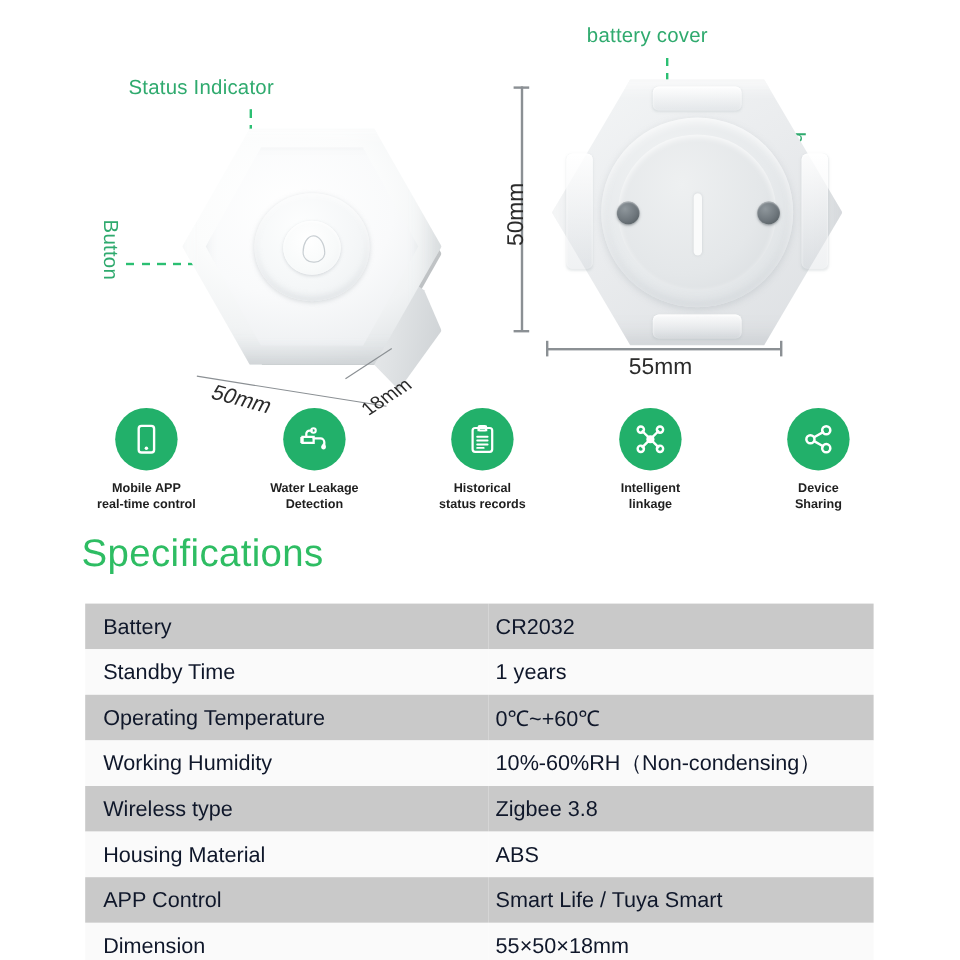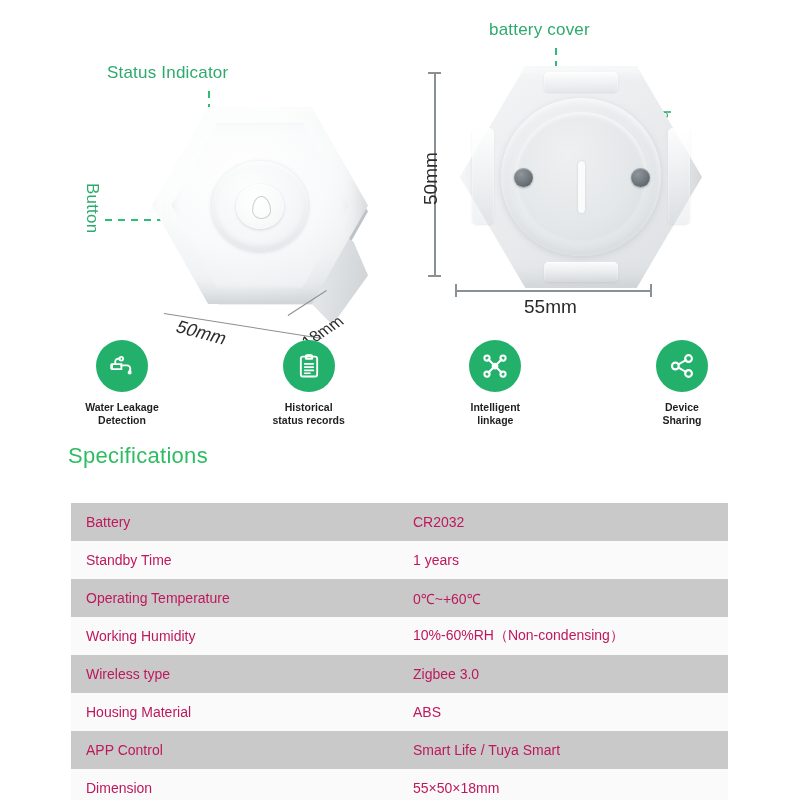--- a/index.html
+++ b/index.html
@@ -248,37 +248,37 @@
     line-height: 1.28;
     text-align: center;
     color: #1f1f1f;
     white-space: pre-line;
   }
 
   
   .spec-title {
     position: absolute;
     left: 68px; top: 443px;
-    font-size: 22px;
+    font-size: 32px;
     color: #2ebd63;
     letter-spacing: .3px;
   }
   .spec-table {
     position: absolute;
     left: 71px; top: 503px;
     width: 657px;
     border-collapse: collapse;
     table-layout: fixed;
   }
   .spec-table tr { height: 38px; }
   .spec-table tr.odd  { background: #c9c9c9; }
   .spec-table tr.even { background: #fafafa; }
   .spec-table td {
-    font-size: 14px;
-    color: #be185d;
+    font-size: 18px;
+    color: #0f172a;
     padding: 0;
     vertical-align: middle;
     white-space: nowrap;
   }
   .spec-table td.k { width: 321px; padding-left: 15px; }
   .spec-table td.v { padding-left: 6px; margin-left: 40px; }
 </style>
 </head>
 <body>
 
@@ -353,20 +353,30 @@
       <div class="dim-line-h" style="left:43px; top:290px; width:196px;"></div>
       <div class="dim-cap-h" style="left:43px;  top:284px;"></div>
       <div class="dim-cap-h" style="left:238px; top:284px;"></div>
       <div class="dim-text" style="left:112px; top:296px;">55mm</div>
     </div>
   </div>
 </div>
 
 <div class="features">
 
+  <div class="feature">
+    <div class="feature-circle">
+      <svg width="28" height="28" viewBox="0 0 24 24">
+        <rect x="6.5" y="2.5" width="11" height="19" rx="2" fill="none" stroke="#fff" stroke-width="1.7"></rect>
+        <circle cx="12" cy="18.4" r="1.25" fill="#fff"></circle>
+      </svg>
+    </div>
+    <div class="feature-label">Mobile APP
+real-time control</div>
+  </div>
 
   <div class="feature">
     <div class="feature-circle">
       <svg width="30" height="30" viewBox="0 0 24 24">
         <path d="M4 10.5h7.5v4H4z" fill="none" stroke="#fff" stroke-width="1.5"></path>
         <path d="M11.5 11.5h4.5a2.6 2.6 0 0 1 2.6 2.6v2.4" fill="none" stroke="#fff" stroke-width="1.5" stroke-linecap="round"></path>
         <path d="M6.6 10.5V8.4a2.2 2.2 0 0 1 2.2-2.2h1.4" fill="none" stroke="#fff" stroke-width="1.5" stroke-linecap="round"></path>
         <circle cx="11.4" cy="6.2" r="1.5" fill="none" stroke="#fff" stroke-width="1.4"></circle>
         <path d="M16.5 17.2c0 .9.7 1.6 1.6 1.6s1.6-.7 1.6-1.6c0-1-1.6-2.6-1.6-2.6s-1.6 1.6-1.6 2.6z" fill="#fff"></path>
         <path d="M2.6 10.5h2.1v4H2.6z" fill="#fff"></path>
@@ -434,21 +444,21 @@
     <tr class="odd">
       <td class="k">Operating Temperature</td>
       <td class="v">0℃~+60℃</td>
     </tr>
     <tr class="even">
       <td class="k">Working Humidity</td>
       <td class="v">10%-60%RH（Non-condensing）</td>
     </tr>
     <tr class="odd">
       <td class="k">Wireless type</td>
-      <td class="v">Zigbee 3.0</td>
+      <td class="v">Zigbee 3.8</td>
     </tr>
     <tr class="even">
       <td class="k">Housing Material</td>
       <td class="v">ABS</td>
     </tr>
     <tr class="odd">
       <td class="k">APP Control</td>
       <td class="v">Smart Life / Tuya Smart</td>
     </tr>
     <tr class="even">

